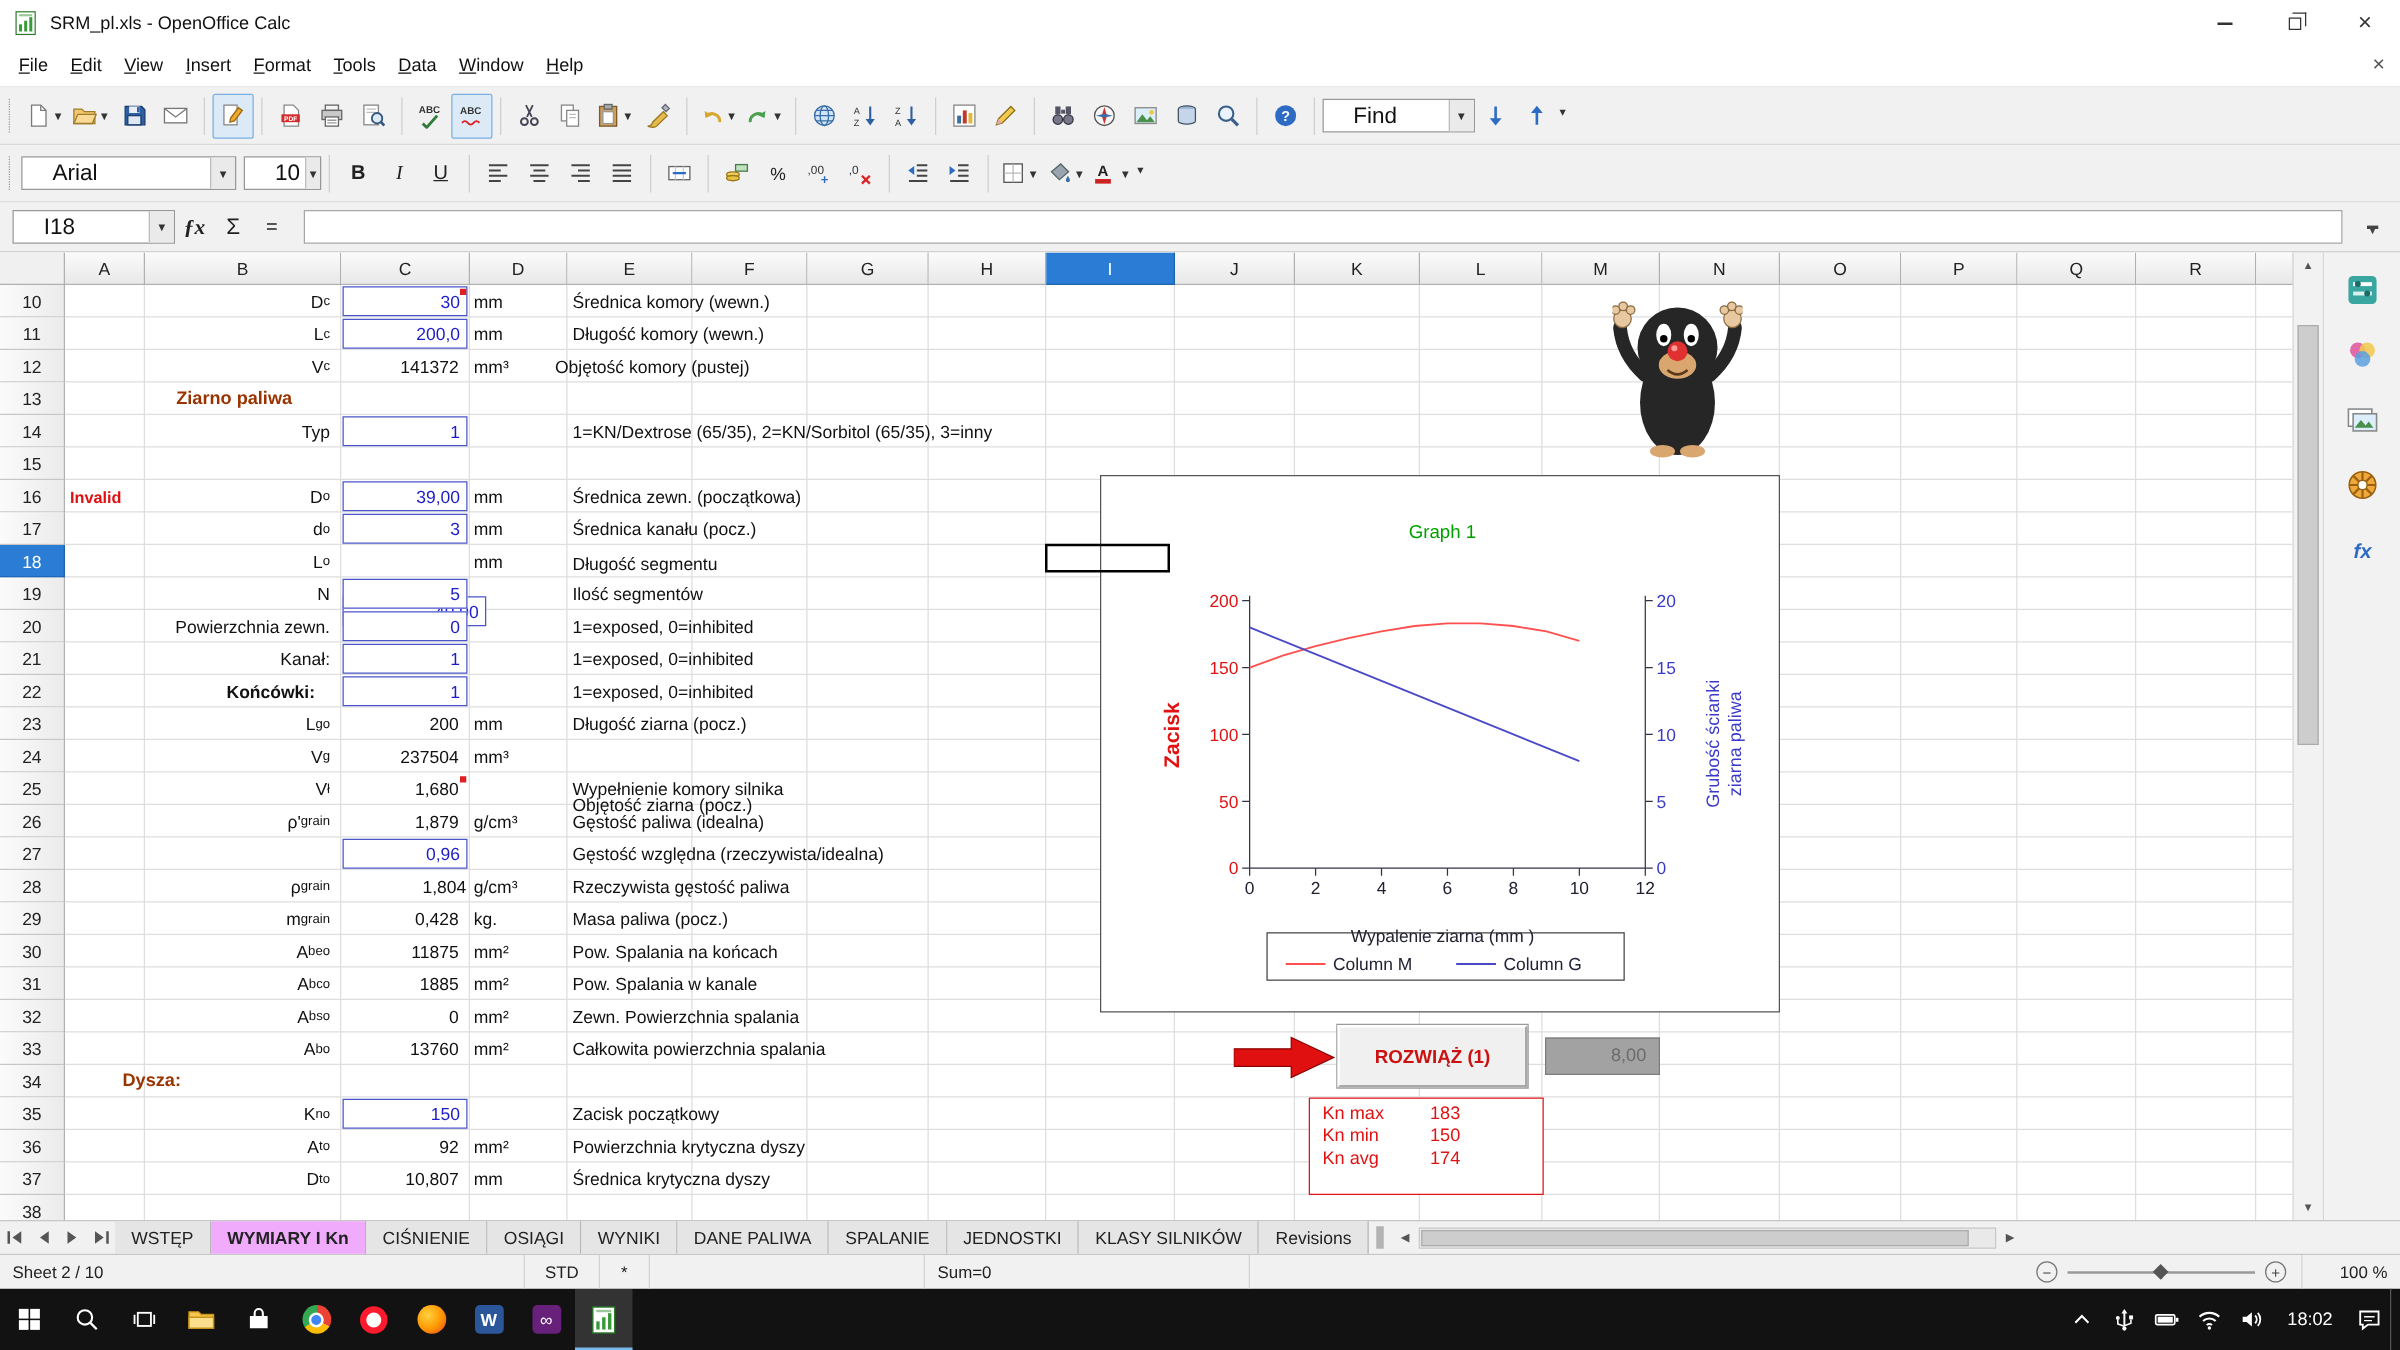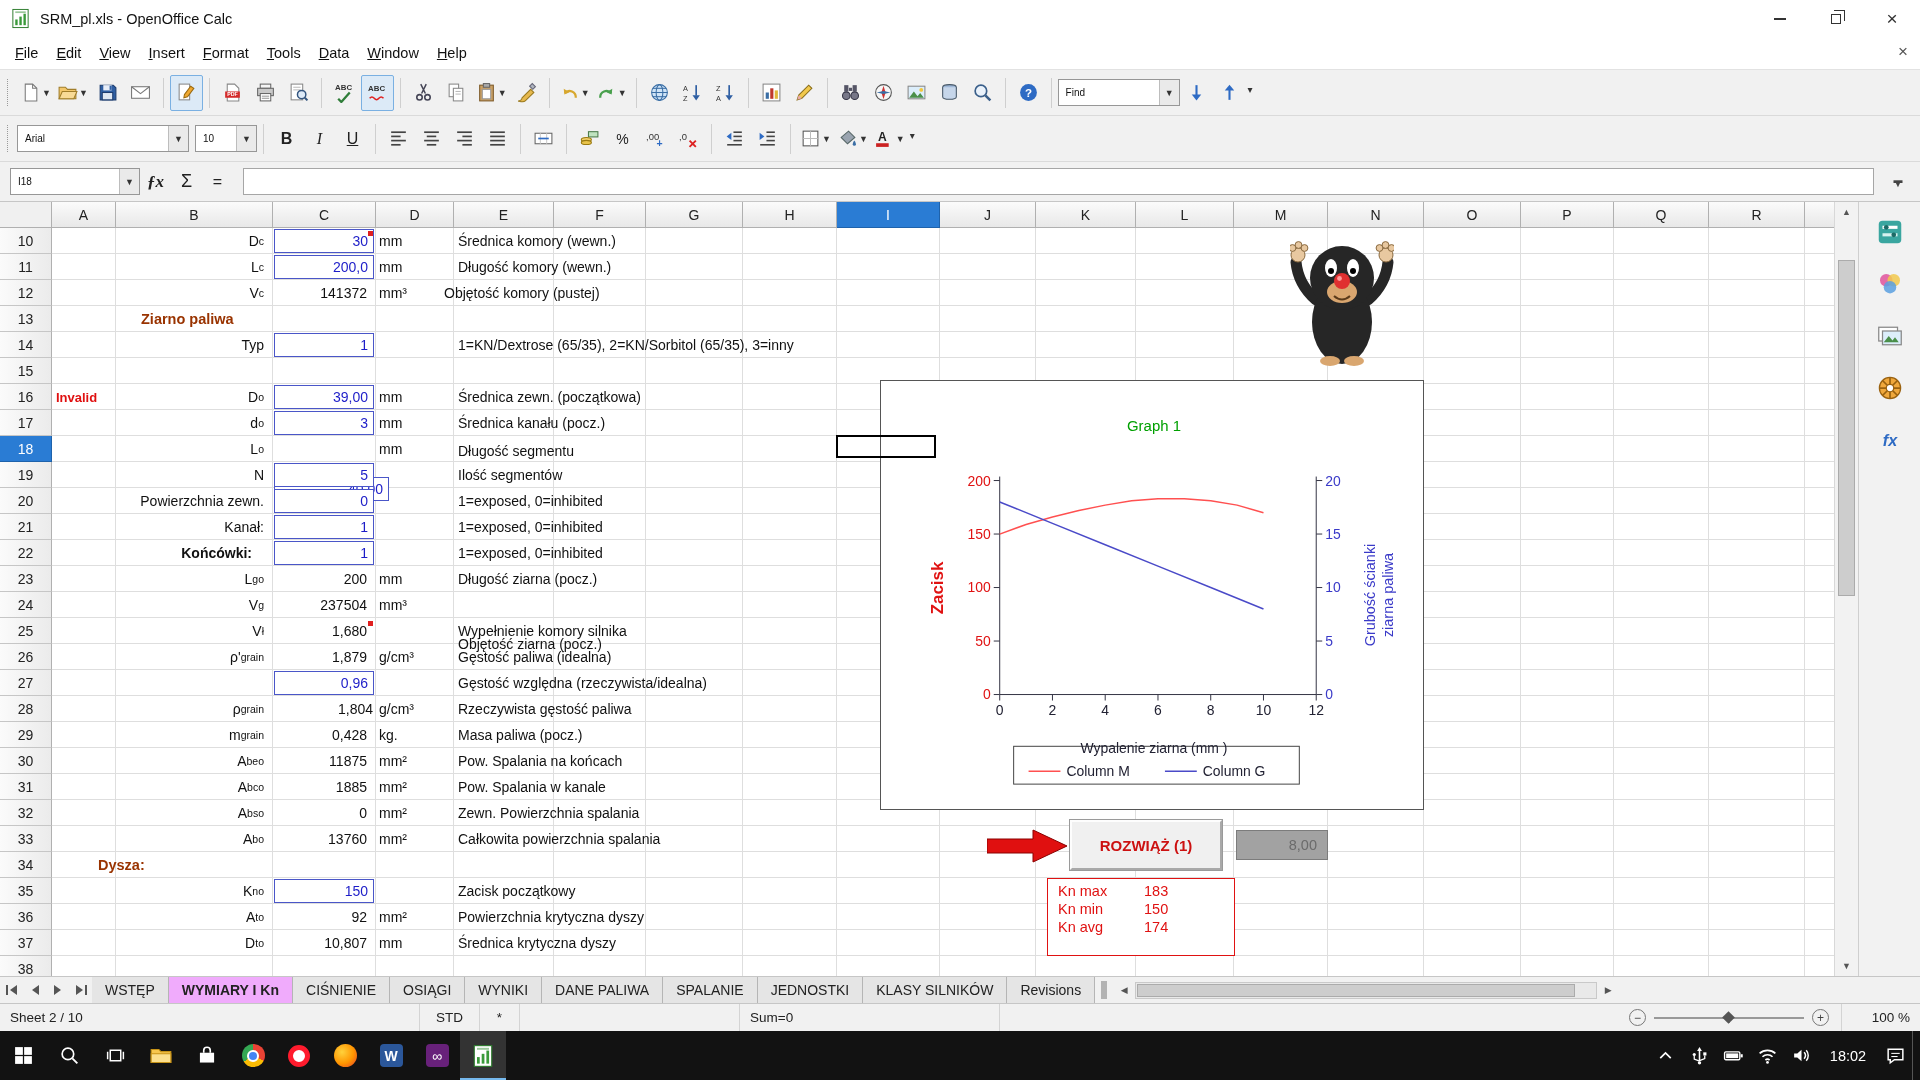--- a/index.html
+++ b/index.html
@@ -27,21 +27,21 @@
   
   .toolbar{height:46px;background:#f1f1f1;display:flex;align-items:center;padding:0 4px;border-bottom:1px solid #dadada}
   .handle{width:4px;height:27px;border-left:1px dotted #9a9a9a;margin:0 6px 0 3px}
   .tbtn{height:36px;min-width:33px;padding:0 2px;display:flex;align-items:center;justify-content:center;border:1px solid transparent;border-radius:2px}
   .tbtn.toggled{background:#dceaf7;border-color:#7ab0e2}
   .icn{display:flex;align-items:center;justify-content:center}
   .icn svg{width:21px;height:21px;display:block}
   .dd{font-size:9px;color:#333;margin-left:1px}
   .sep{width:1px;height:30px;background:#cfcfcf;margin:0 6px}
   .combo{height:27px;background:#fff;border:1px solid #979797;display:flex;align-items:center}
-  .combo .cval{padding:0 7px;flex:1;font-size:10px;white-space:nowrap;overflow:hidden}
+  .combo .cval{padding:0 24px;flex:1;font-size:18px;white-space:nowrap;overflow:hidden}
   .combo .carr{width:20px;align-self:stretch;background:#eaeaea;border-left:1px solid #bdbdbd;display:flex;align-items:center;justify-content:center;font-size:9px;color:#333}
   .smallarrow{font-size:10px;color:#333;margin:14px 4px 0 2px;align-self:flex-start}
   .fl{font-size:16px;color:#222}.fl.b{font-weight:bold}.fl.i{font-style:italic;font-family:"Liberation Serif",serif}.fl.u{text-decoration:underline}
 
   
   .formulabar{height:40px;background:#f1f1f1;display:flex;align-items:center;padding:0 8px;border-bottom:1px solid #c6c6c6}
   .namebox{width:130px;margin-left:2px}
   .fbtn{width:31px;height:30px;display:flex;align-items:center;justify-content:center;font-size:16px;color:#222}
   .fx{font-style:italic;font-family:"Liberation Serif",serif;font-weight:bold;font-size:17px}
   .sigma{font-size:18px}

